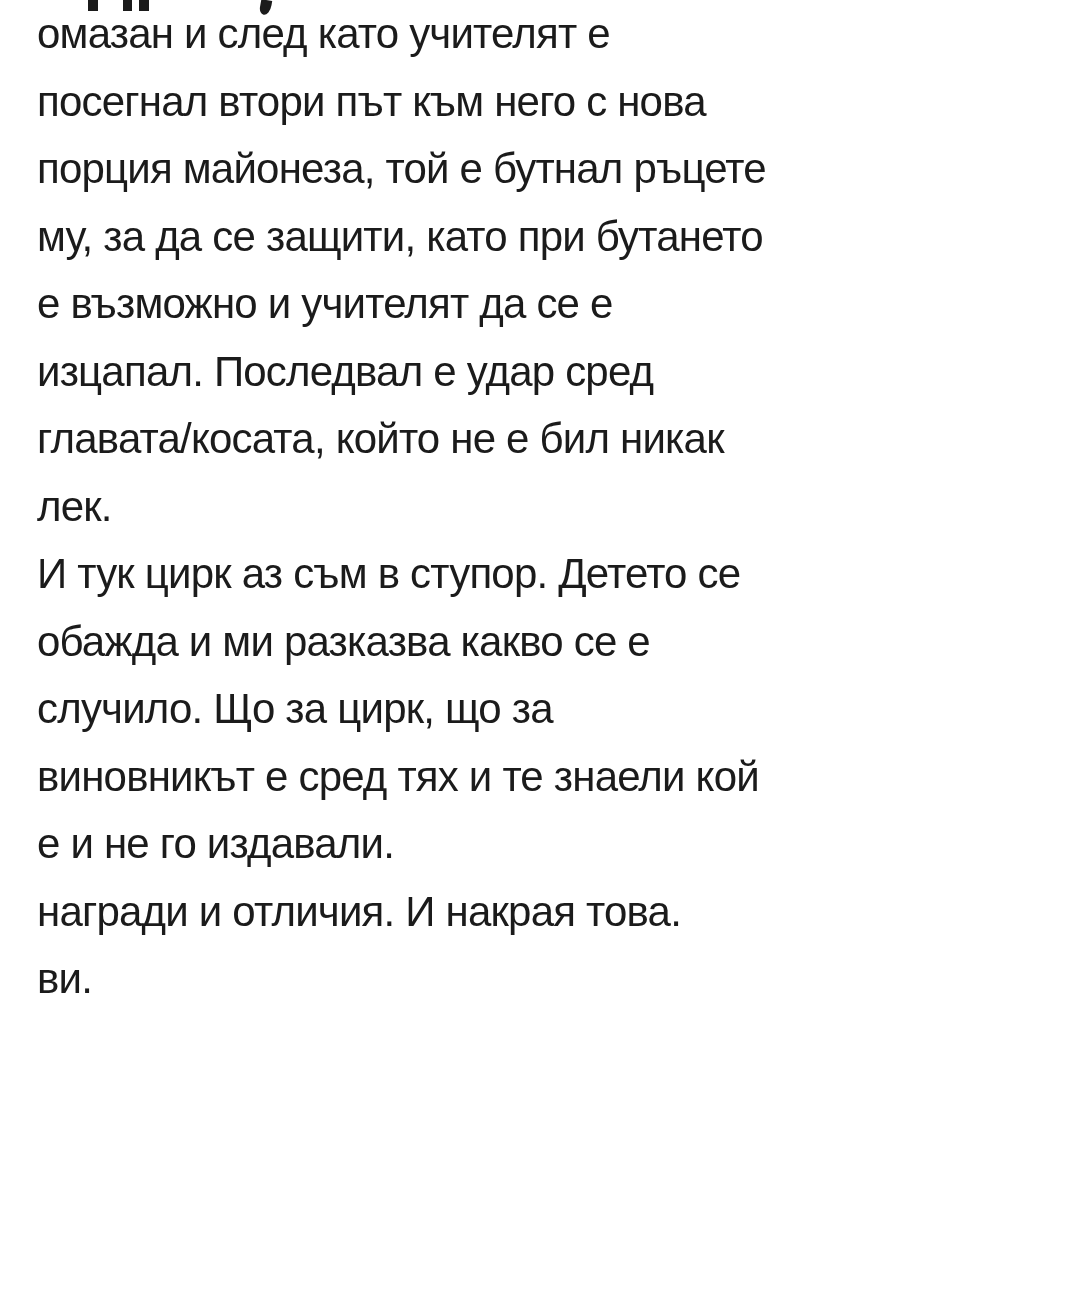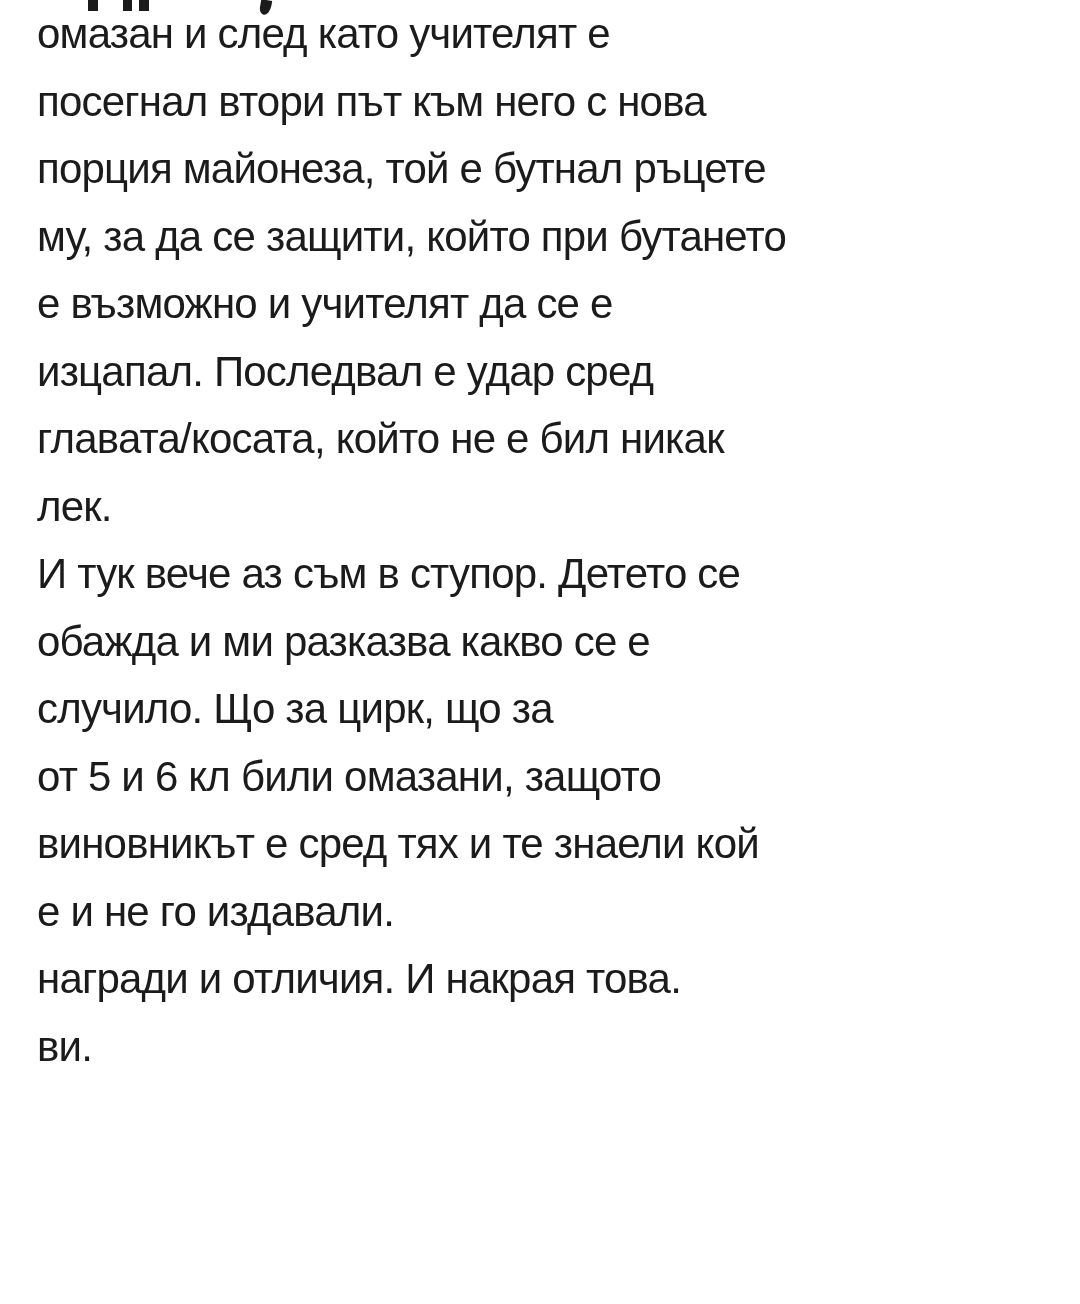--- a/index.html
+++ b/index.html
@@ -53,26 +53,25 @@
   <span class="frag frag-foot-1"></span>
   <span class="frag frag-foot-2"></span>
   <span class="frag frag-foot-3"></span>
   <span class="frag frag-comma"></span>
 </div>
 
 <div class="post-text">
   <span class="text-line">омазан и след като учителят е</span>
   <span class="text-line">посегнал втори път към него с нова</span>
   <span class="text-line">порция майонеза, той е бутнал ръцете</span>
-  <span class="text-line">му, за да се защити, който при бутането</span>
+  <span class="text-line">му, за да се защити, като при бутането</span>
   <span class="text-line">е възможно и учителят да се е</span>
   <span class="text-line">изцапал. Последвал е удар сред</span>
   <span class="text-line">главата/косата, който не е бил никак</span>
   <span class="text-line">лек.</span>
-  <span class="text-line">И тук вече аз съм в ступор. Детето се</span>
+  <span class="text-line">И тук цирк аз съм в ступор. Детето се</span>
   <span class="text-line">обажда и ми разказва какво се е</span>
   <span class="text-line">случило. Що за цирк, що за</span>
-  <span class="text-line">от 5 и 6 кл били омазани, защото</span>
   <span class="text-line">виновникът е сред тях и те знаели кой</span>
   <span class="text-line">е и не го издавали.</span>
   <span class="text-line">награди и отличия. И накрая това.</span>
   <span class="text-line">ви.</span>
 </div>
 
 </body></html>

